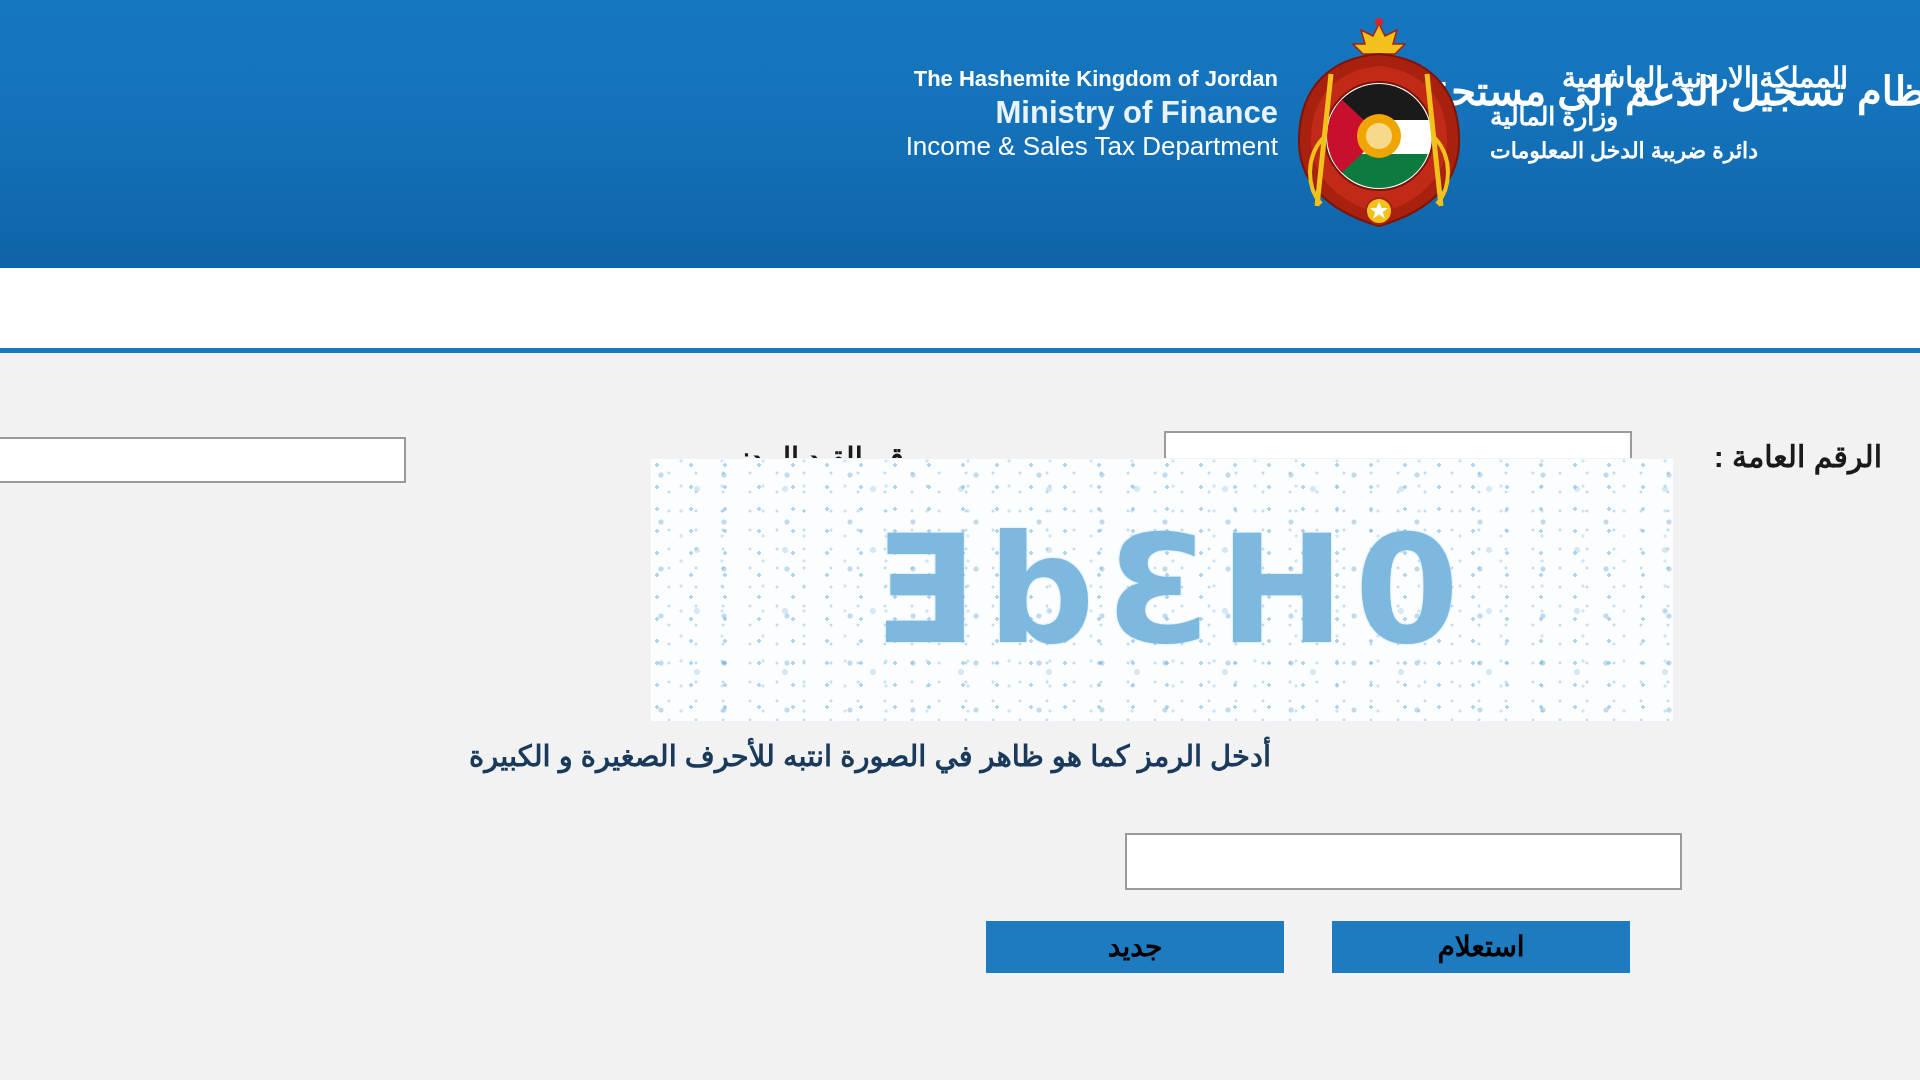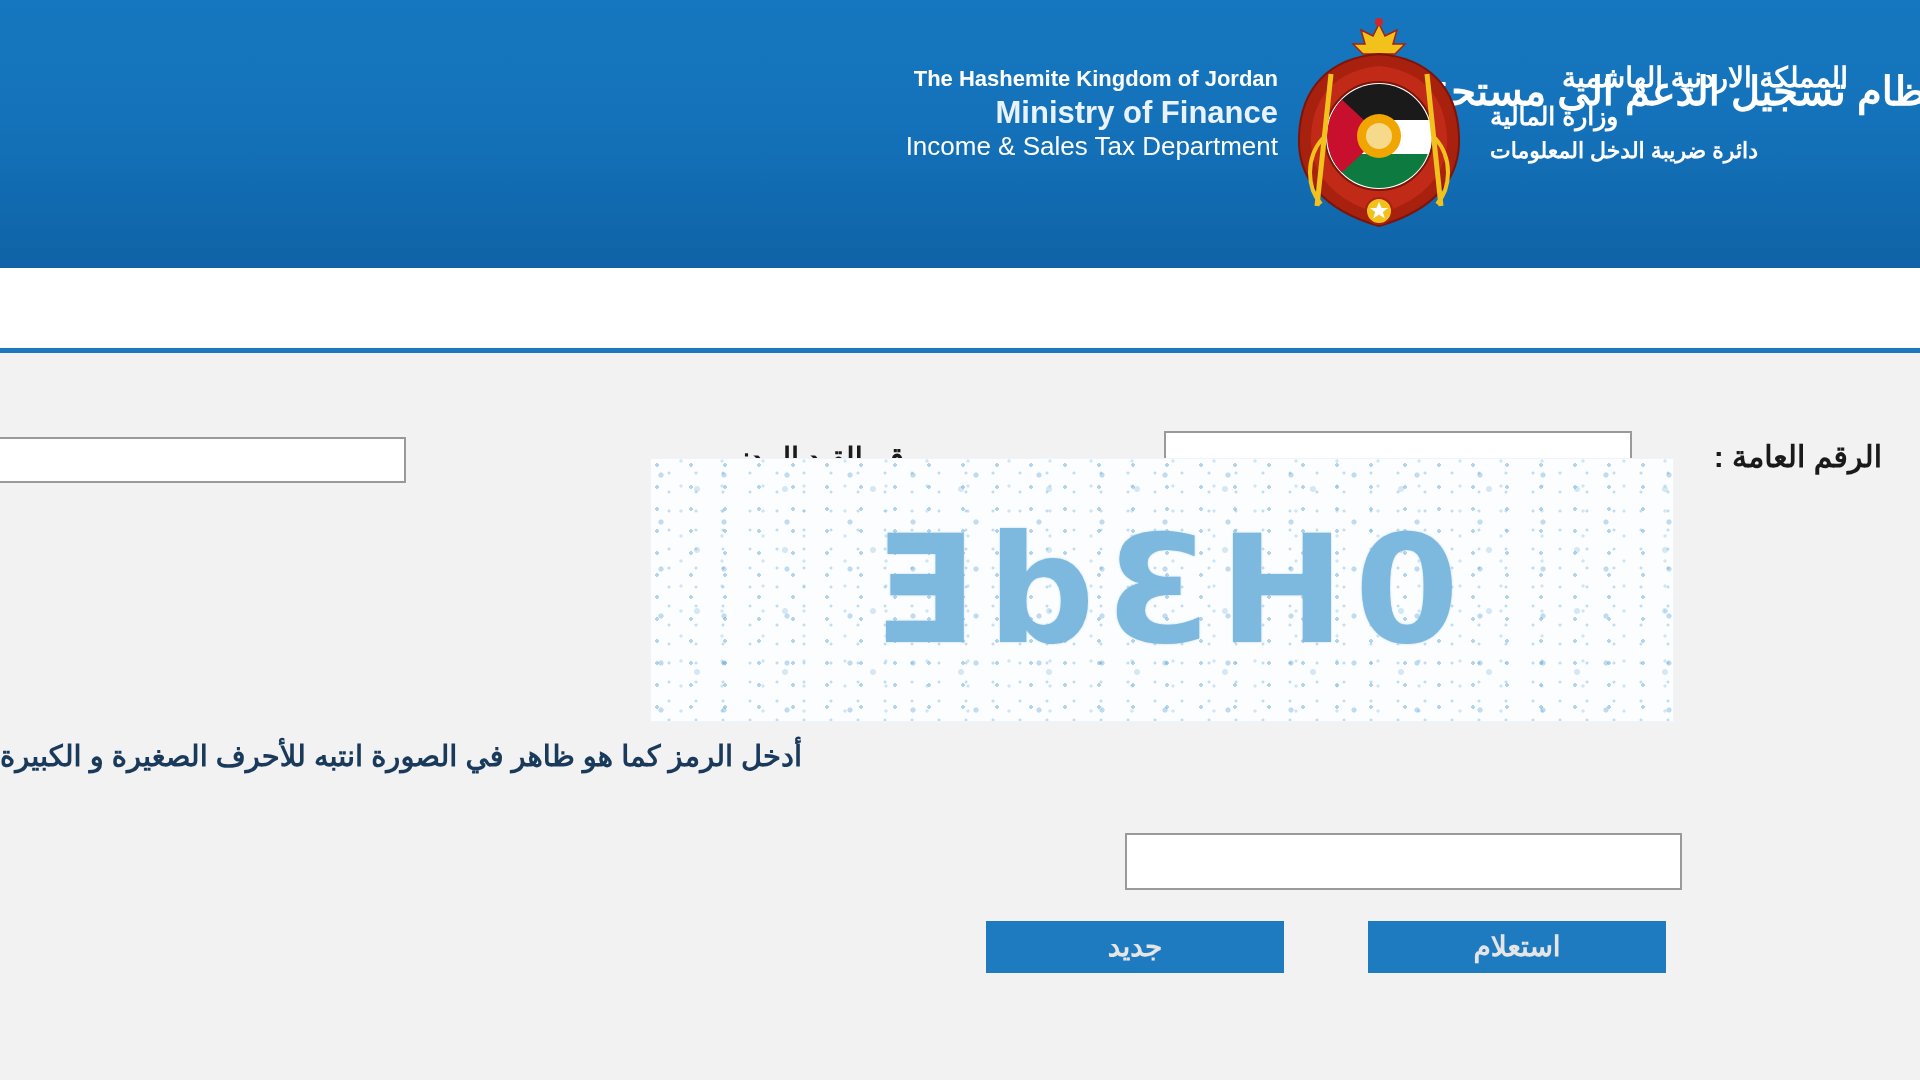--- a/index.html
+++ b/index.html
@@ -266,21 +266,21 @@
     direction: ltr;
     text-shadow: 0 0 2px rgba(125,185,222,0.6);
   }
 
   
   .captcha-hint {
     position: absolute;
     left: 0;
     top: 380px;
     width: 1800px;
-    text-align: left;
+    text-align: center;
     padding-right: 60px;
     box-sizing: border-box;
     direction: rtl;
     color: #1a3a5c;
     font-size: 29px;
     font-weight: bold;
     line-height: 46px;
   }
 
   .inp-captcha {
@@ -295,33 +295,33 @@
     font-size: 24px;
     padding: 0 10px;
     outline: none;
   }
 
   
   .btn {
     position: absolute;
     height: 52px;
     background: #1f7bc0;
-    color: #e5e5e5;
+    color: #000000;
     border: none;
     font-family: "Liberation Sans", sans-serif;
     font-size: 28px;
     font-weight: bold;
     cursor: pointer;
     direction: rtl;
     text-align: center;
     line-height: 52px;
     padding: 0;
   }
   .btn-inquiry {
-    left: 1368px;
+    left: 1332px;
     top: 568px;
     width: 298px;
   }
   .btn-new {
     left: 986px;
     top: 568px;
     width: 298px;
   }
 </style>
 </head>

